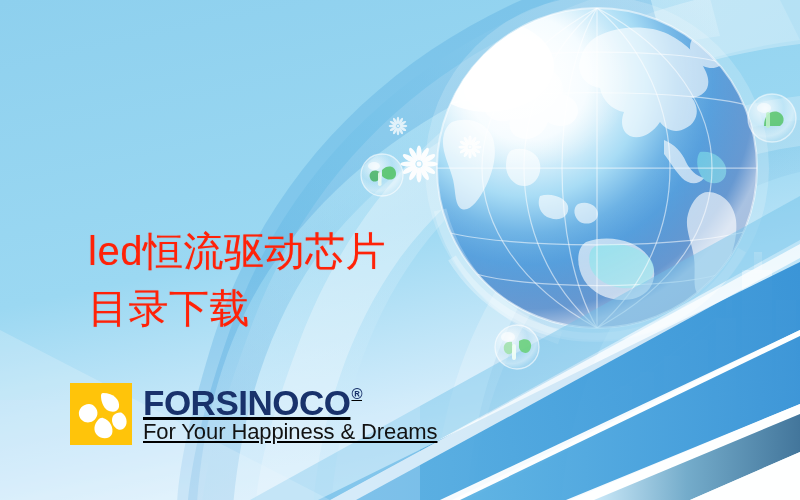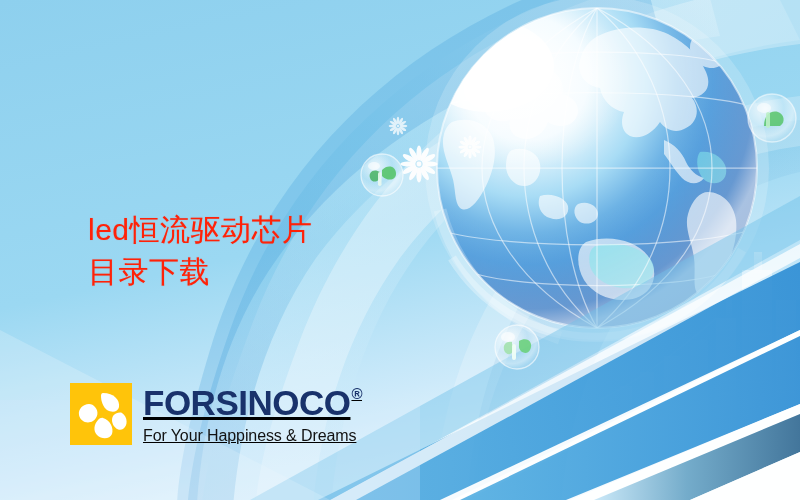--- a/index.html
+++ b/index.html
@@ -13,21 +13,21 @@
 
   
   #bg-svg{position:absolute;left:0;top:0;width:800px;height:500px;display:block;}
 
   
   #headline{
     position:absolute;
     left:88px; top:166px;
     width:340px;
     color:#ff2208;
-    font-size:30px;
+    font-size:40px;
     line-height:1.42;
     font-weight:400;
     letter-spacing:.5px;
     white-space:pre-line;
     text-shadow:0 0 1px rgba(255,40,10,.35);
   }
   #headline .l2{display:block;}
 
   
   #logo{
@@ -61,23 +61,23 @@
     align-items:flex-start;
   }
   #logo-reg{
     font-size:15px;
     line-height:1;
     margin-left:1px;
     margin-top:1px;
   }
   #logo-tag{
     color:#121212;
-    font-size:16px;
+    font-size:22px;
     line-height:1.1;
-    margin-top:7px;
+    margin-top:0;
     letter-spacing:-.1px;
     white-space:nowrap;
   }
 </style>
 </head>
 <body>
 
 <div id="stage">
 
   <svg id="bg-svg" viewBox="0 0 800 500">

